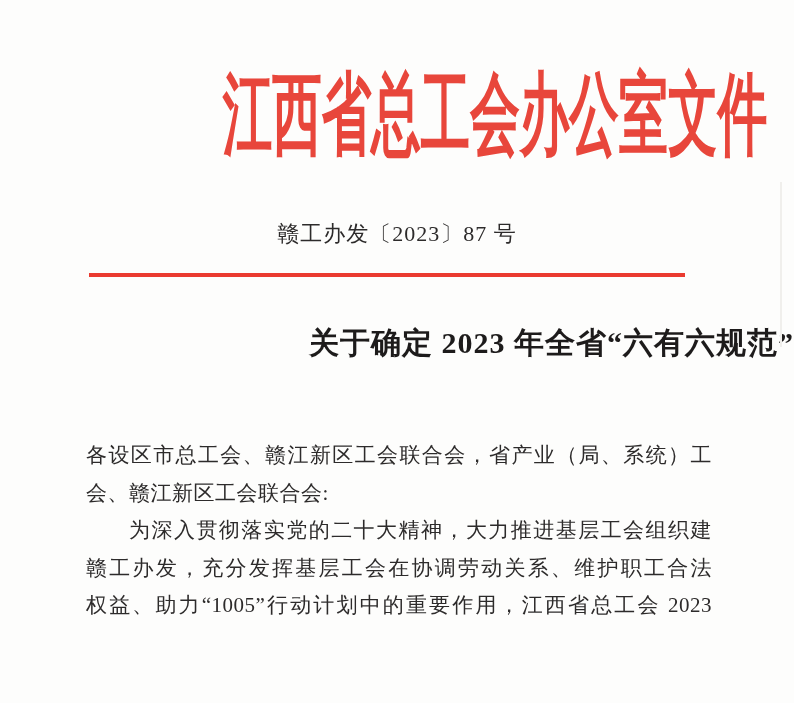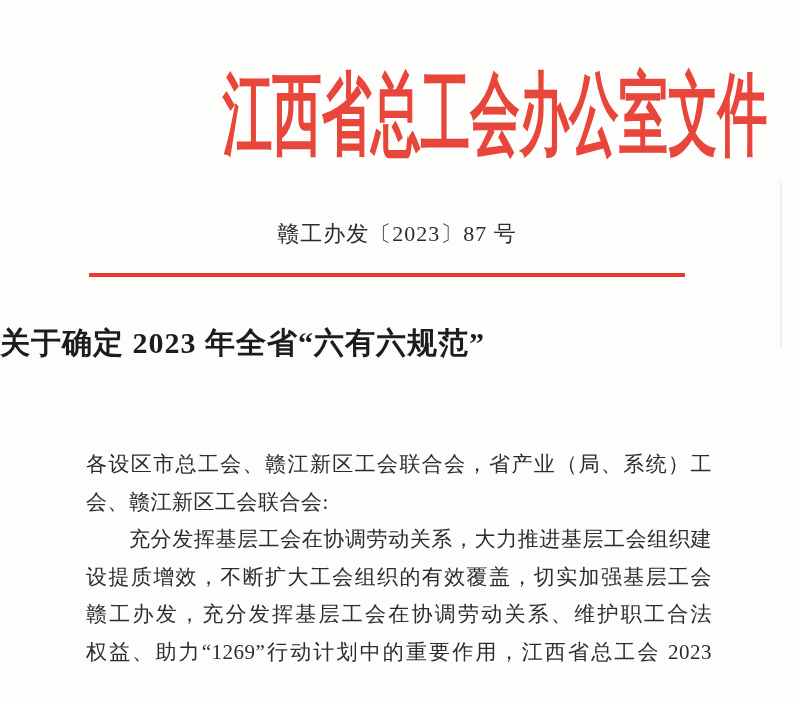--- a/index.html
+++ b/index.html
@@ -55,31 +55,31 @@
     width: 596px;
     height: 4px;
     background: var(--divider-red, #ea3a30);
   }
   
   .title {
     position: absolute;
     top: 322px;
     left: 0;
     width: 794px;
-    text-align: left;
+    text-align: right;
     font-weight: bold;
     font-size: 30px;
     line-height: 41px;
     color: var(--title-black, #1d1b1b);
     letter-spacing: 1px;
   }
   
   .body-text {
     position: absolute;
-    top: 446px;
+    top: 437px;
     left: 86px;
     width: 626px;
     font-size: 21px;
     line-height: 37.5px;
     color: var(--body-black, #2d2b2b);
     letter-spacing: 0.5px;
   }
   .line {
     white-space: normal;
   }
@@ -114,21 +114,20 @@
 
   <div class="red-line"></div>
 
   <div class="title">
     <div class="title-line">关于确定 2023 年全省“六有六规范”</div>
   </div>
 
   <div class="body-text">
     <div class="line justify">各设区市总工会、赣江新区工会联合会，省产业（局、系统）工</div>
     <div class="line">会、赣江新区工会联合会:</div>
-    <div class="line justify indent">充分发挥基层工会在协调劳动关系，大力推进基层工会组织建</div>
-    <div class="line justify">设提质增效，不断扩大工会组织的有效覆盖，切实加强基层工会</div>
+    <div class="line justify indent">为深入贯彻落实党的二十大精神，大力推进基层工会组织建</div>
     <div class="line justify">赣工办发，充分发挥基层工会在协调劳动关系、维护职工合法</div>
-    <div class="line justify">权益、助力“1269”行动计划中的重要作用，江西省总工会 2023</div>
+    <div class="line justify">权益、助力“1005”行动计划中的重要作用，江西省总工会 2023</div>
   </div>
 
   <div class="scan-artifact"></div>
 
 </div>
 
 </body></html>

